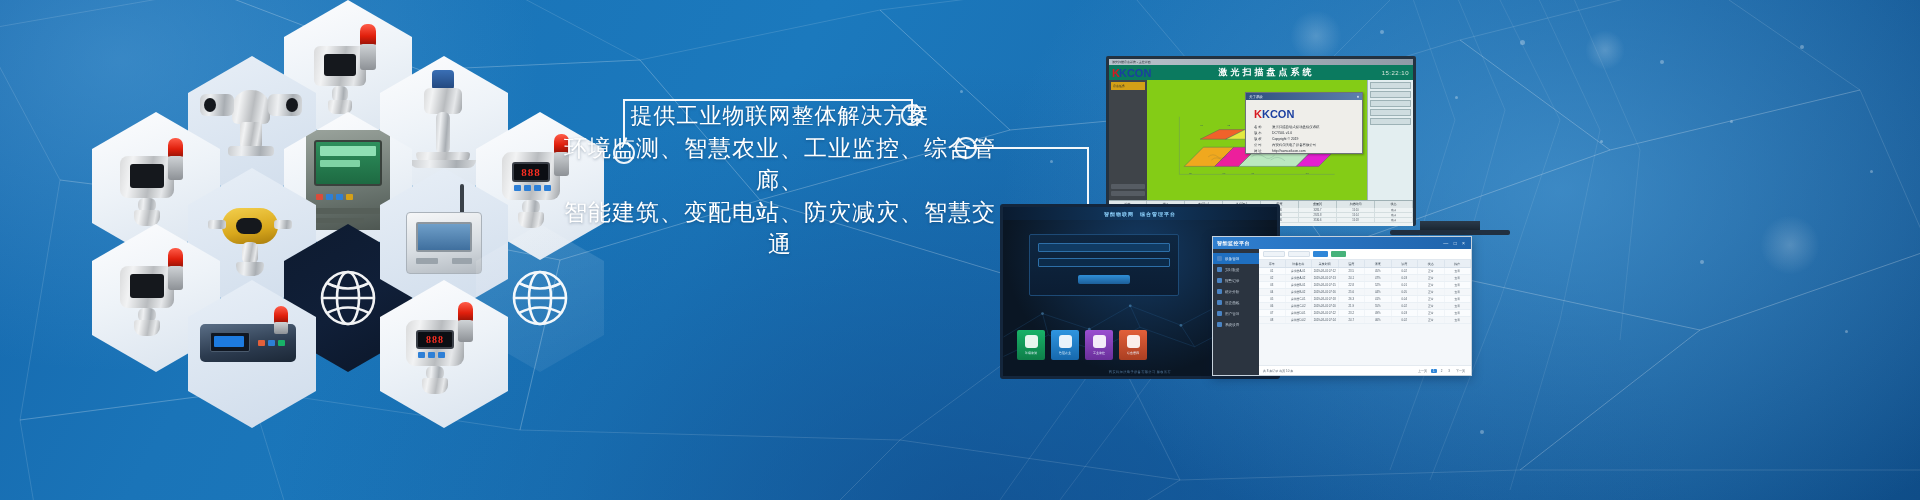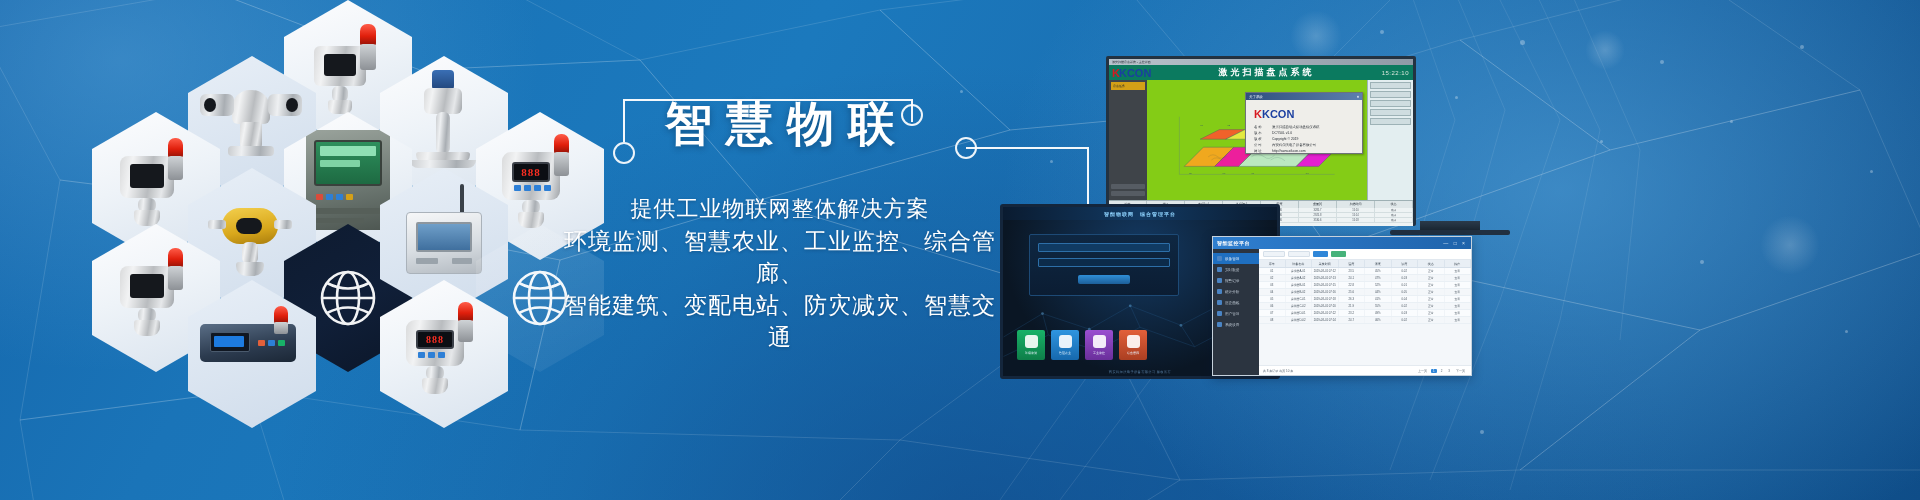--- a/index.html
+++ b/index.html
@@ -377,21 +377,20 @@
         <div class="pbody lamp" style="left:78px;top:22px;width:15px;height:20px;"></div>
         <div class="pbody lampcap" style="left:78px;top:40px;width:15px;height:22px;border-radius:3px;"></div>
         <div class="pbody metal2" style="left:46px;top:86px;width:18px;height:14px;"></div>
         <div class="pbody metal" style="left:42px;top:98px;width:26px;height:16px;border-radius:3px 3px 9px 9px;"></div>
       </div>
     </div>
 
   </div>
 
   <div class="copy">
-    <h1 class="title">智慧物联</h1>
     <p class="sub l1">提供工业物联网整体解决方案</p>
     <p class="sub">环境监测、智慧农业、工业监控、综合管廊、</p>
     <p class="sub">智能建筑、变配电站、防灾减灾、智慧交通</p>
   </div>
 
   <svg class="wires" viewBox="0 0 1920 500">
     <g stroke="#ffffff" stroke-width="2" fill="none" opacity=".95">
       <path d="M624 142 V 100 H 912 V 122"></path>
       <path d="M966 148 H 1088 V 212"></path>
     </g>

